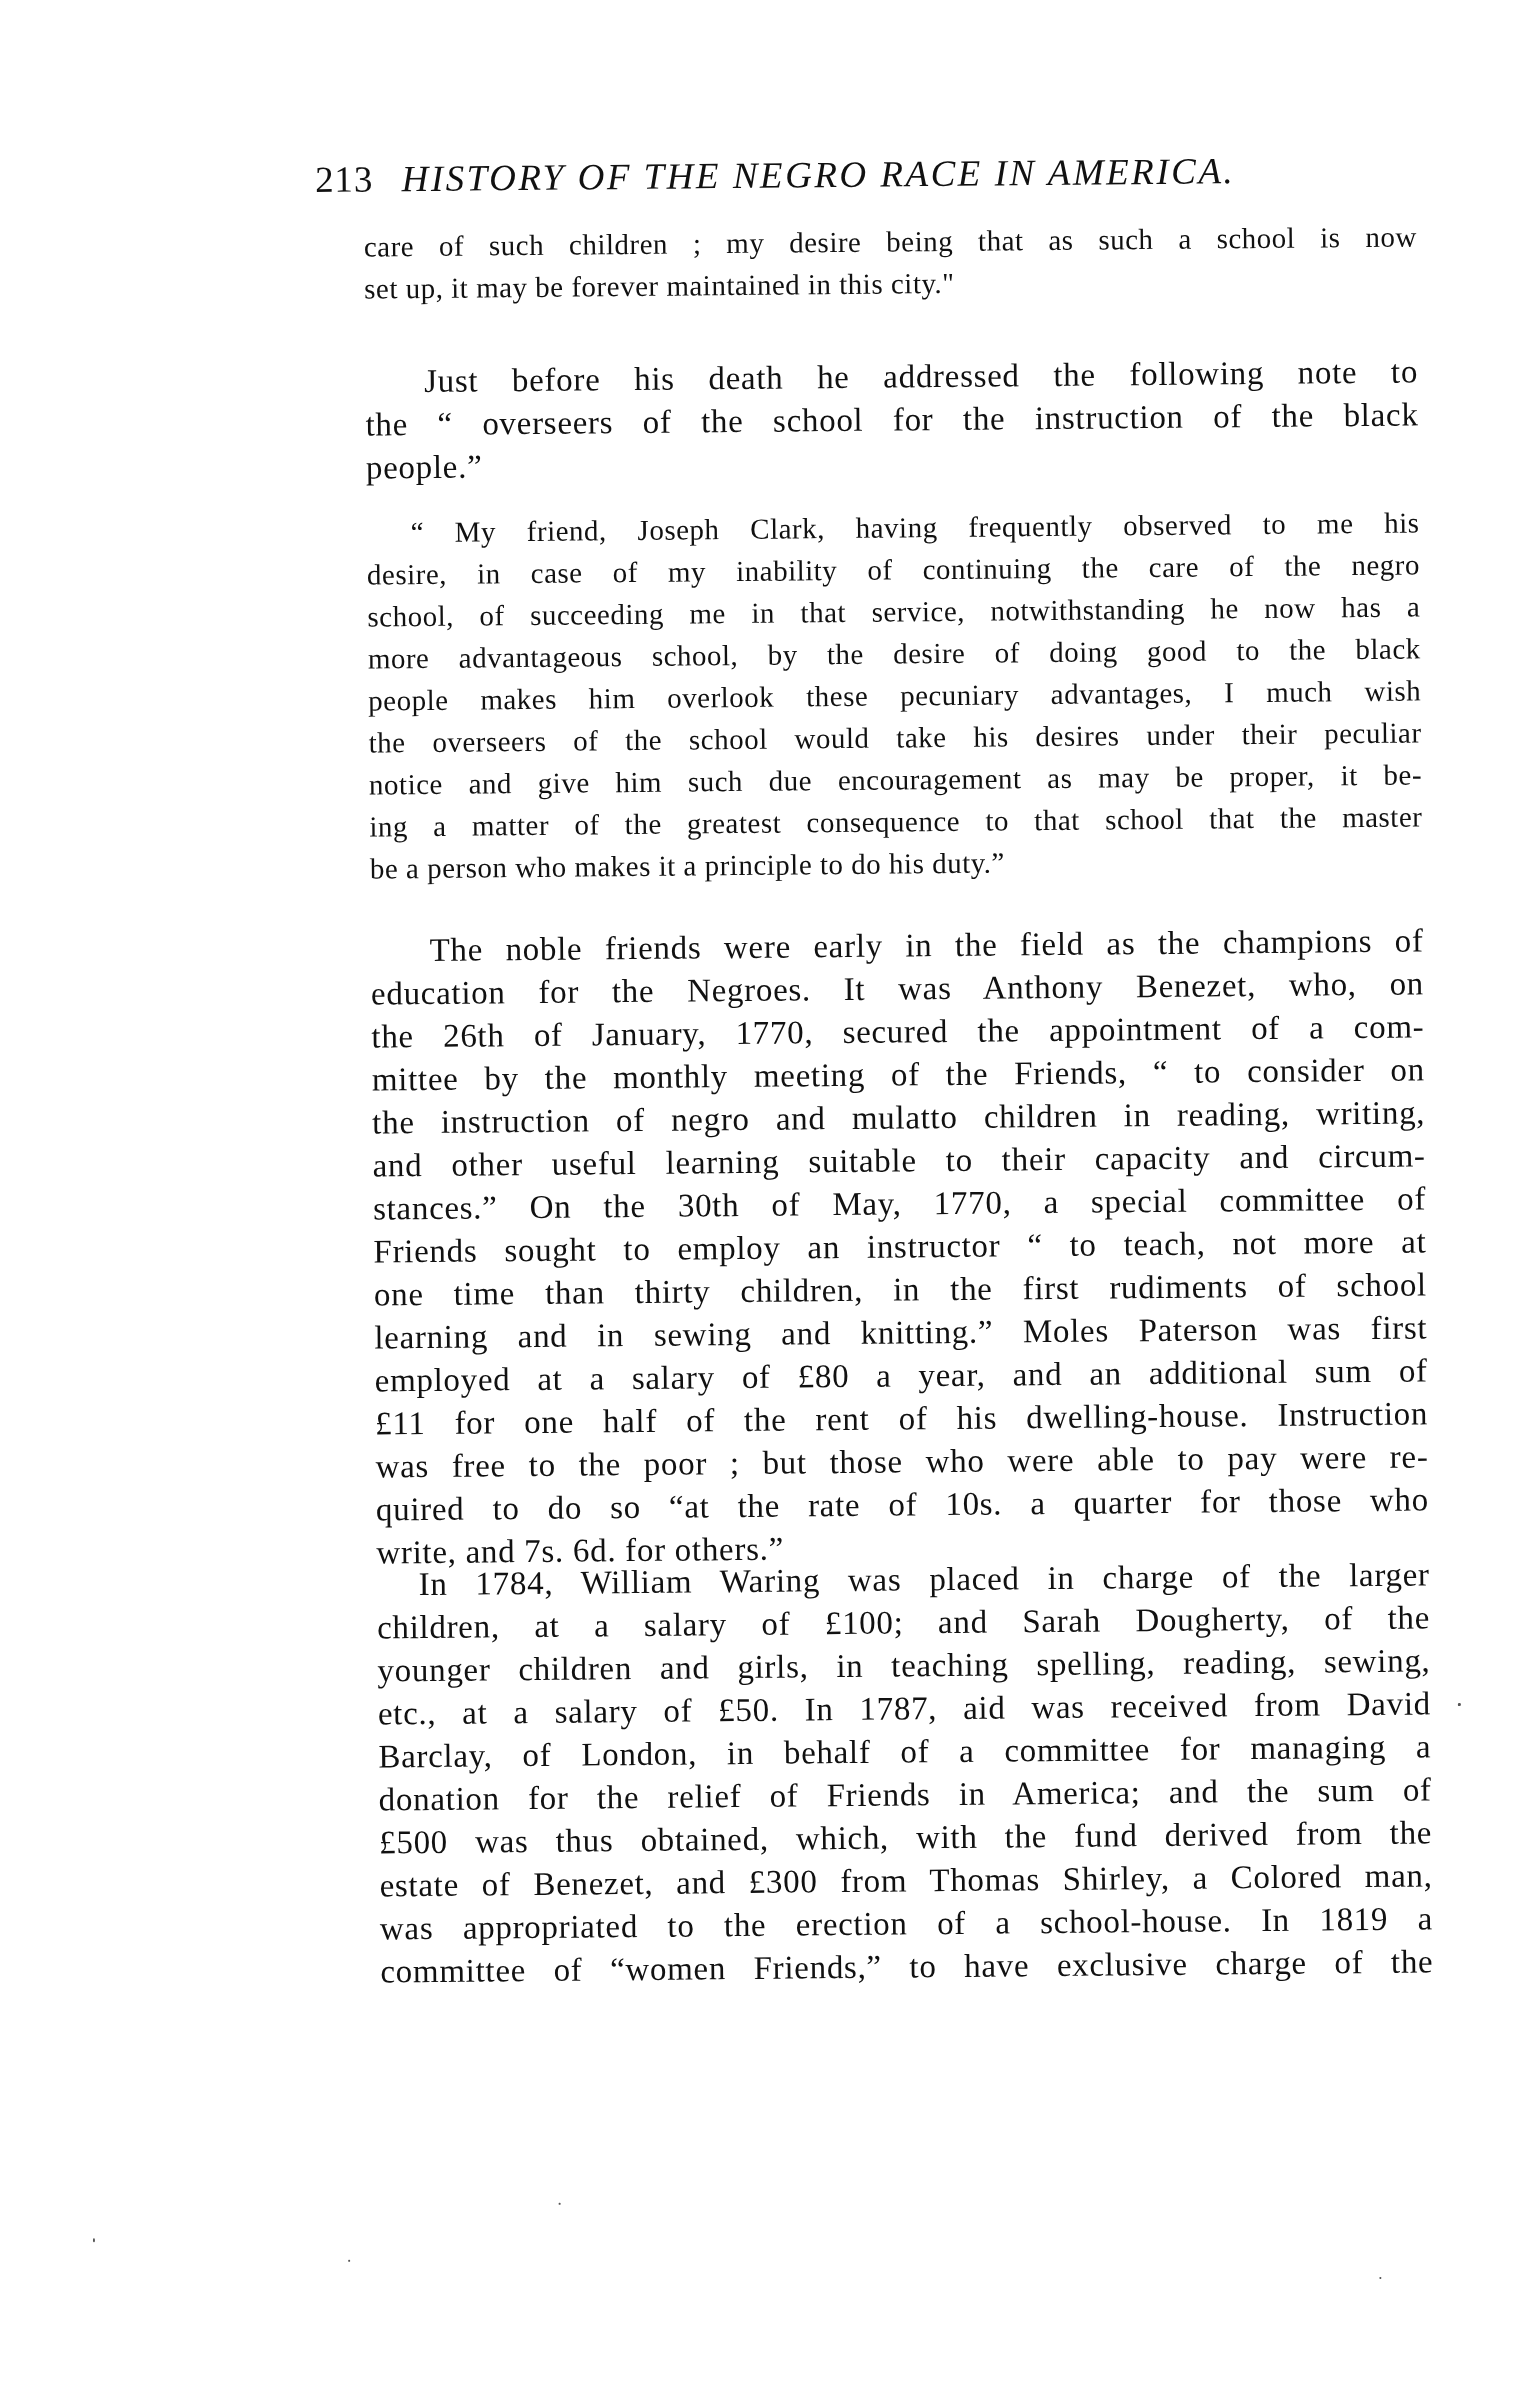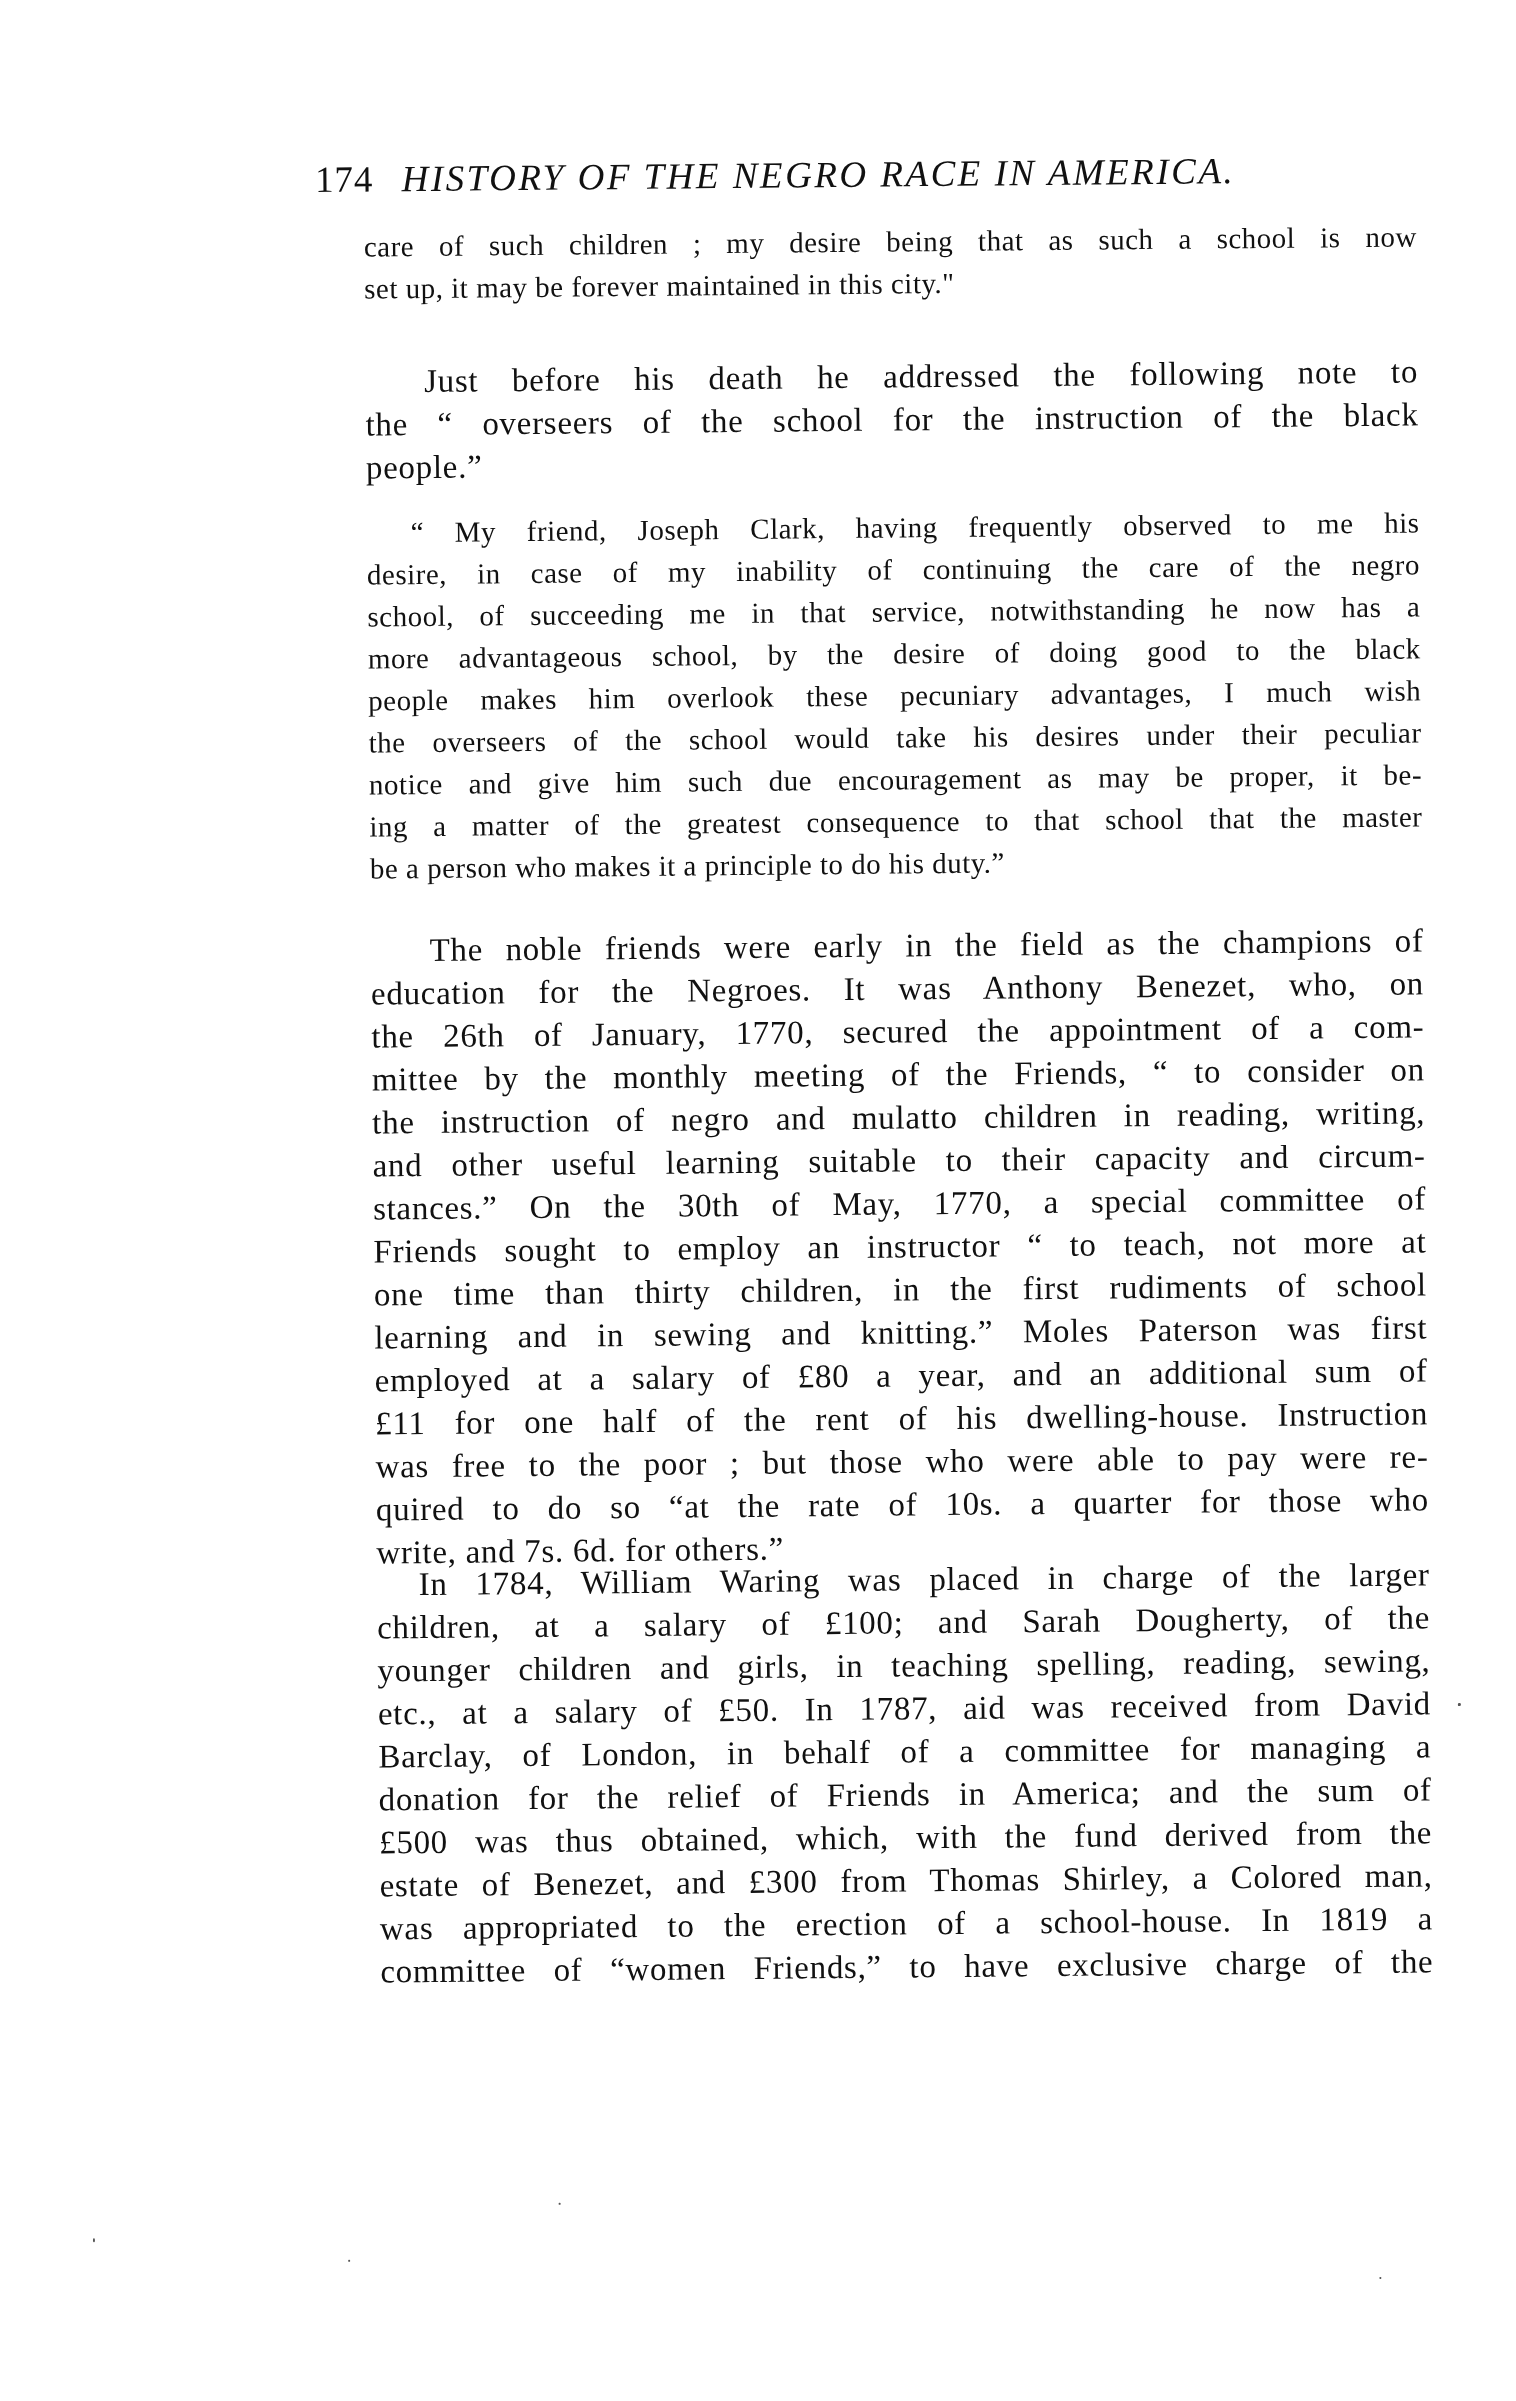--- a/index.html
+++ b/index.html
@@ -82,21 +82,21 @@
       background: #555;
       border-radius: 50%;
     }
   </style>
 </head>
 <body>
 
 <div class="page">
 
   <div class="running-head">
-    <span class="folio">174</span>
+    <span class="folio">213</span>
     <span class="title">HISTORY OF THE NEGRO RACE IN AMERICA.</span>
   </div>
 
   <div class="block small" id="p-continuation">
     <span class="line">care of such children ; my desire being that as such a school is now</span>
     <span class="line last">set up, it may be forever maintained in this city."</span>
   </div>
 
   <div class="block large" id="p-just-before">
     <span class="line ind-para">Just before his death he addressed the following note to</span>

